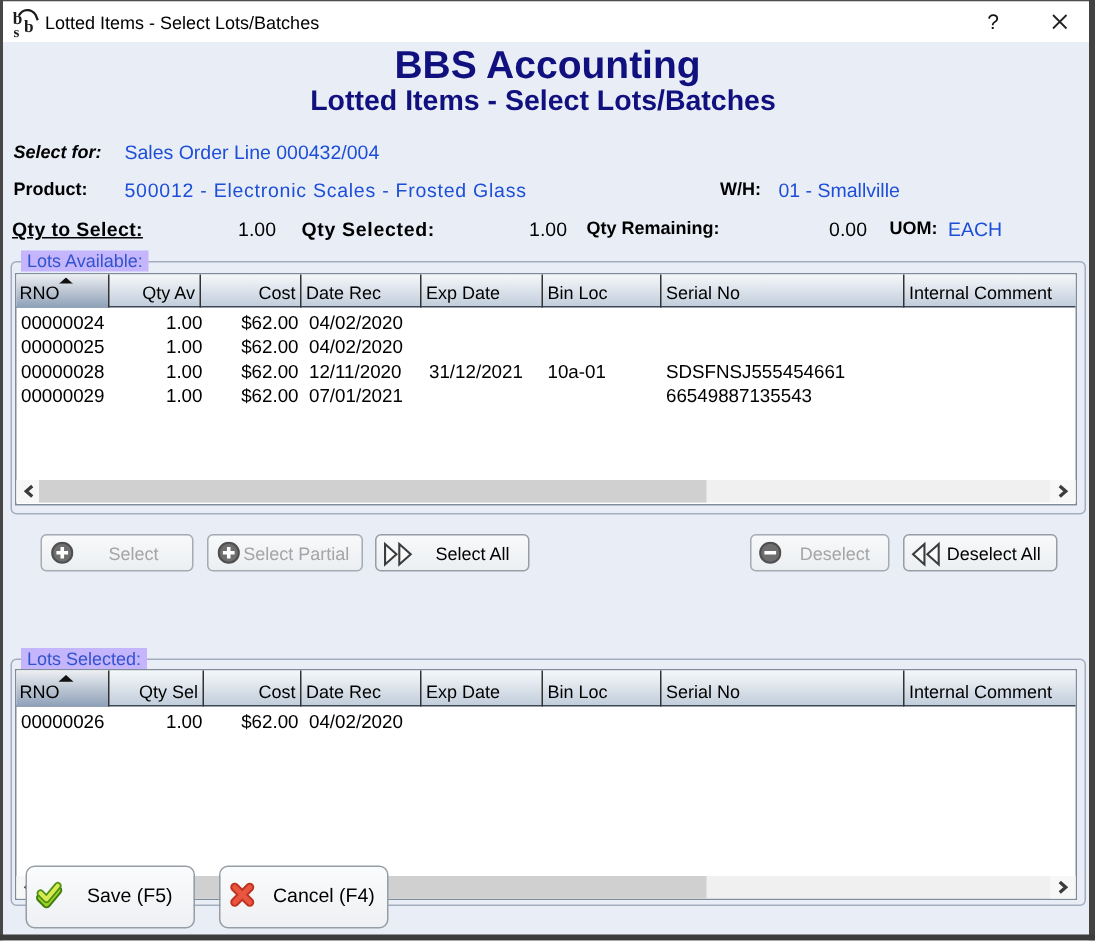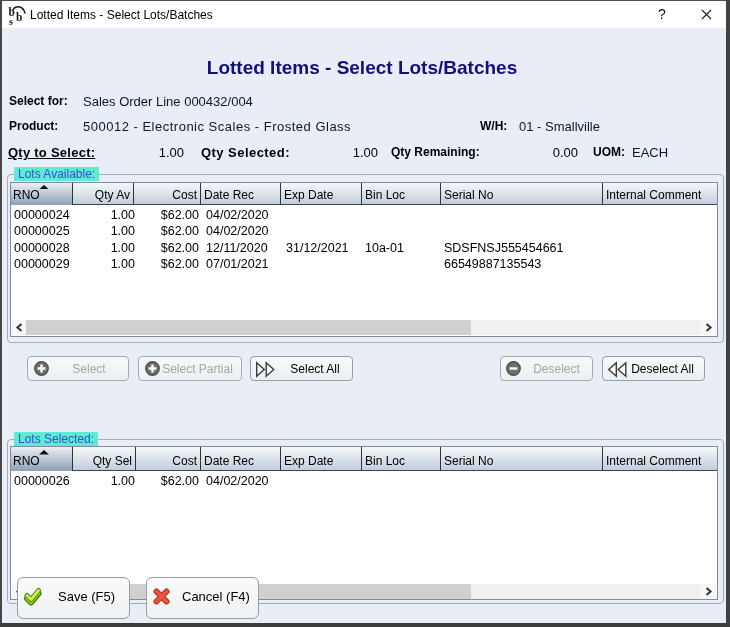--- a/index.html
+++ b/index.html
@@ -6,24 +6,24 @@
 html,body { width:730px; height:627px; overflow:hidden; }
 body { font-family:"Liberation Sans", sans-serif; font-size:12px; color:#000; position:relative; }
 .win { position:absolute; left:0; top:0; width:730px; height:627px; border:1px solid #4d4d4d; background:#e8edf6; }
 .titlebar { position:absolute; left:0; top:0; width:728px; height:27px; background:#fff; }
 .title-txt { position:absolute; left:29px; top:7px; font-size:12px; color:#000; }
 .tb-help { position:absolute; left:645px; top:0px; width:32px; height:27px; text-align:center; line-height:27px; font-size:14px; color:#111; }
 .tb-close { position:absolute; left:690px; top:0px; width:38px; height:27px; }
 .hdr1 { position:absolute; left:0; top:27px; width:728px; text-align:center; font-size:26px; font-weight:bold; color:#10107f; }
 .hdr2 { position:absolute; left:0; top:56px; width:722px; text-align:center; font-size:19px; font-weight:bold; color:#10107f; }
 .lbl { position:absolute; font-weight:bold; color:#000; }
-.val { position:absolute; color:#0f172a; font-size:13px; }
+.val { position:absolute; color:#1d4ed8; font-size:13px; }
 .num { position:absolute; text-align:right; font-size:13px; }
 .gbox { position:absolute; left:6px; width:717px; border:1px solid #a3adc0; border-radius:4px; }
-.gbox-lbl { position:absolute; left:6px; top:-8px; background:#5eead4; padding:0 4px; color:#3353cb; font-size:12px; }
+.gbox-lbl { position:absolute; left:6px; top:-8px; background:#c4b5fd; padding:0 4px; color:#3353cb; font-size:12px; }
 .tblwrap { position:absolute; left:2px; top:6px; width:708px; background:#fff; border:1px solid #808c9c; }
 .thead { position:absolute; left:0; top:0; width:706px; height:22px; background:linear-gradient(#f5f8fa, #c2cedc); border-bottom:1px solid #3c4756; }
 .th { position:absolute; top:0; height:22px; line-height:14px; padding-top:5px; font-size:12px; color:#000; border-right:1px solid #333; padding-left:2px; padding-right:3px; }
 .th.sorted { background:linear-gradient(#eceff2 0%, #b8c3d1 55%, #8da0b8 100%); }
 .t2 { height:24px !important; }
 .t2 .th { height:24px; padding-top:7px; }
 .th.r { text-align:right; }
 .cell { position:absolute; font-size:12.5px; line-height:16px; }
 .cell.r { text-align:right; }
 .sbar { position:absolute; left:0; width:706px; height:15px; background:#f0f0f0; }
@@ -46,23 +46,24 @@
       <text x="8" y="17" font-family="Liberation Serif" font-size="11.5" font-weight="bold" fill="#1a1a1a">b</text>
       <path d="M4.5,6.5 C7,1.5 13,1.5 15.8,6 L17.2,9.5" fill="none" stroke="#1a1a1a" stroke-width="1.5"></path>
     </svg>
     <div class="title-txt">Lotted Items - Select Lots/Batches</div>
     <div class="tb-help">?</div>
     <div class="tb-close"><svg width="38" height="27">
           <path d="M11,9 L20,18 M20,9 L11,18" stroke="#222" stroke-width="1.2" fill="none"></path>
         </svg></div>
   </div>
 
+  <div class="hdr1">BBS Accounting</div>
   <div class="hdr2">Lotted Items - Select Lots/Batches</div>
 
-  <div class="lbl" style="left:8px; top:93px;">Select for:</div>
+  <div class="lbl" style="left:8px; top:93px;font-style:italic;">Select for:</div>
   <div class="val" style="left:82px; top:93px;">Sales Order Line 000432/004</div>
 
   <div class="lbl" style="left:8px; top:118px;">Product:</div>
   <div class="val" style="left:82px; top:118px; letter-spacing:0.5px;">500012 - Electronic Scales - Frosted Glass</div>
   <div class="lbl" style="left:479px; top:118px;">W/H:</div>
   <div class="val" style="left:518px; top:118px;">01 - Smallville</div>
 
   <div class="lbl" style="left:7px; top:144px; font-size:13px; letter-spacing:0.25px;text-decoration:underline;">Qty to Select:</div>
   <div class="num" style="left:120px; top:144px; width:63px;">1.00</div>
   <div class="lbl" style="left:200px; top:144px; font-size:13px; letter-spacing:0.45px;">Qty Selected:</div>

